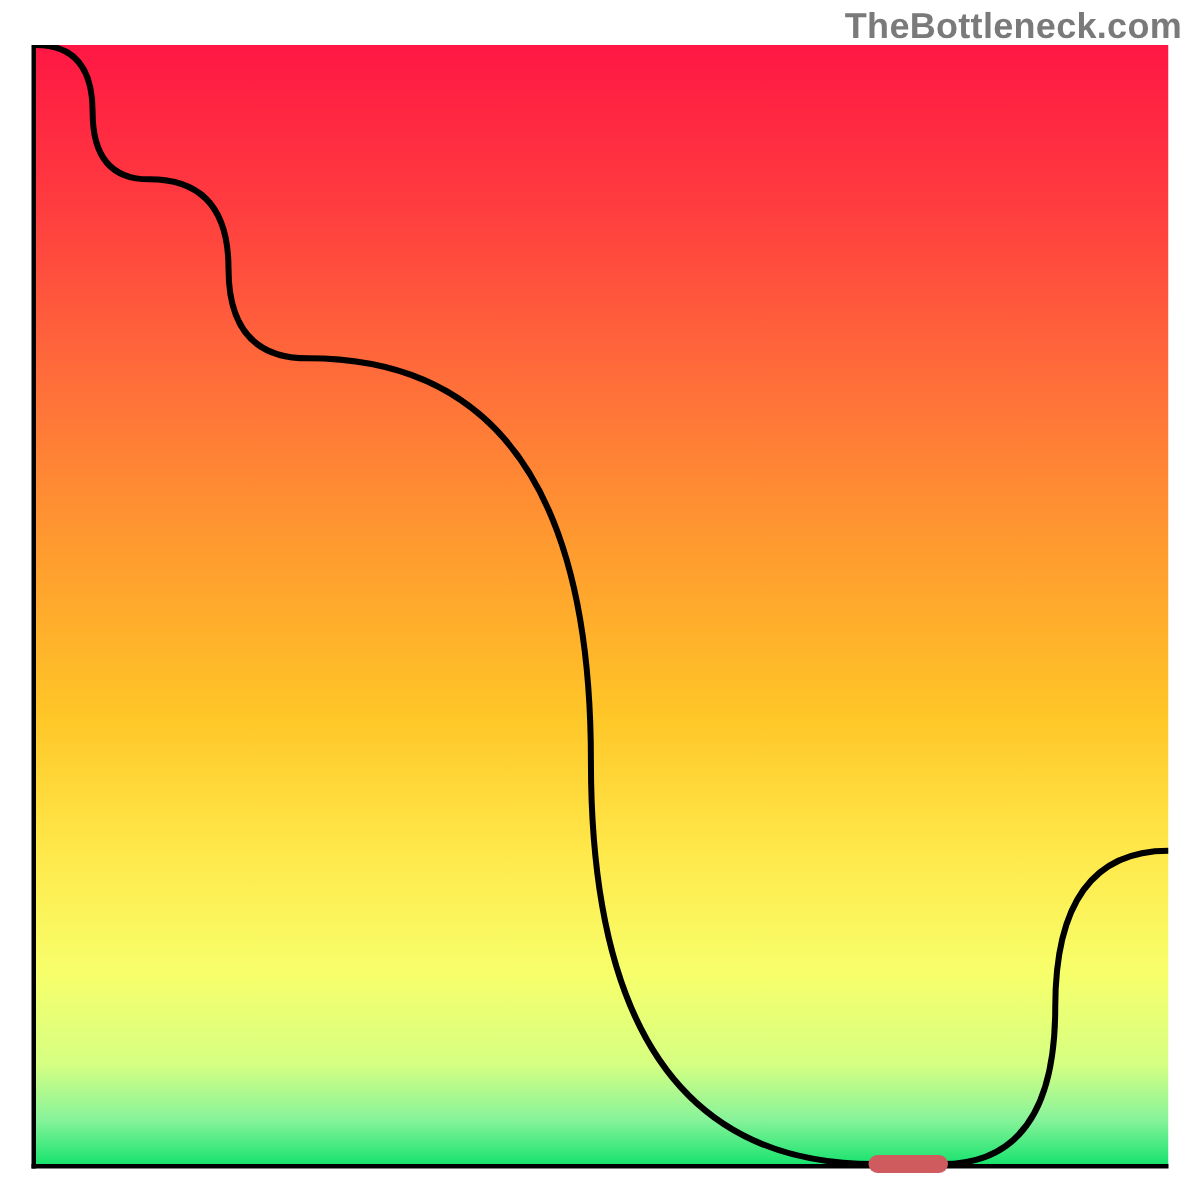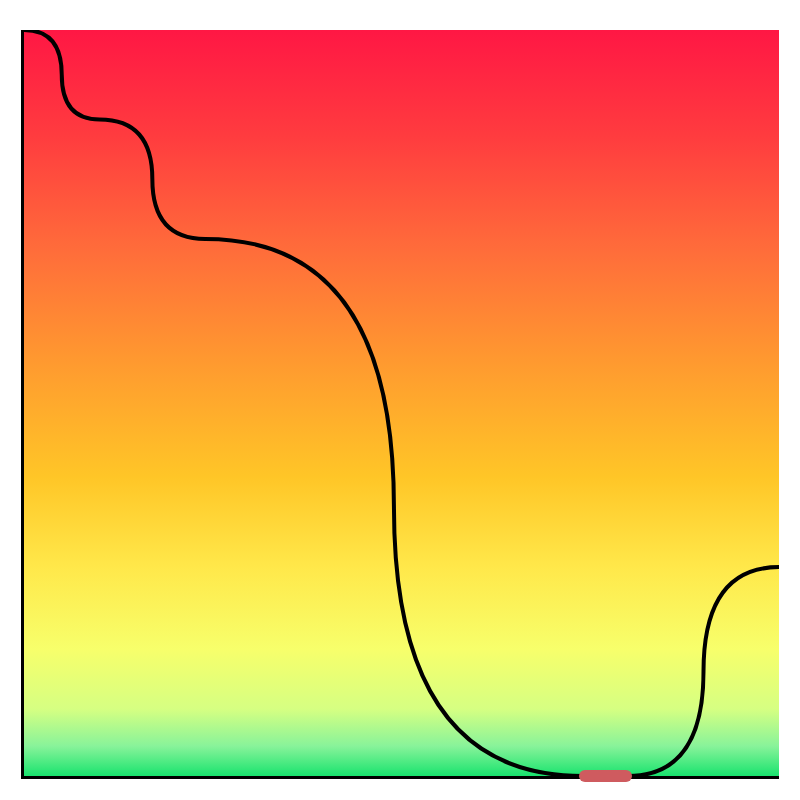--- a/index.html
+++ b/index.html
@@ -56,20 +56,21 @@
     height: 12px;
     border-radius: 6px;
     background: #cf5b5f;
   }
 </style>
 </head>
 <body>
 
 <div class="container">
 
+  <div class="watermark">TheBottleneck.com</div>
 
   <div class="plot-frame">
     <svg class="gradient-bg" viewBox="0 0 755 746" preserveAspectRatio="none">
       <defs>
         <linearGradient id="bgGrad" x1="0" y1="0" x2="0" y2="1">
 
         <stop offset="0%" stop-color="#ff1744"></stop>
             <stop offset="14.000000000000002%" stop-color="#ff3b3f"></stop>
             <stop offset="30%" stop-color="#ff6e3a"></stop>
             <stop offset="45%" stop-color="#ff9b2f"></stop>

